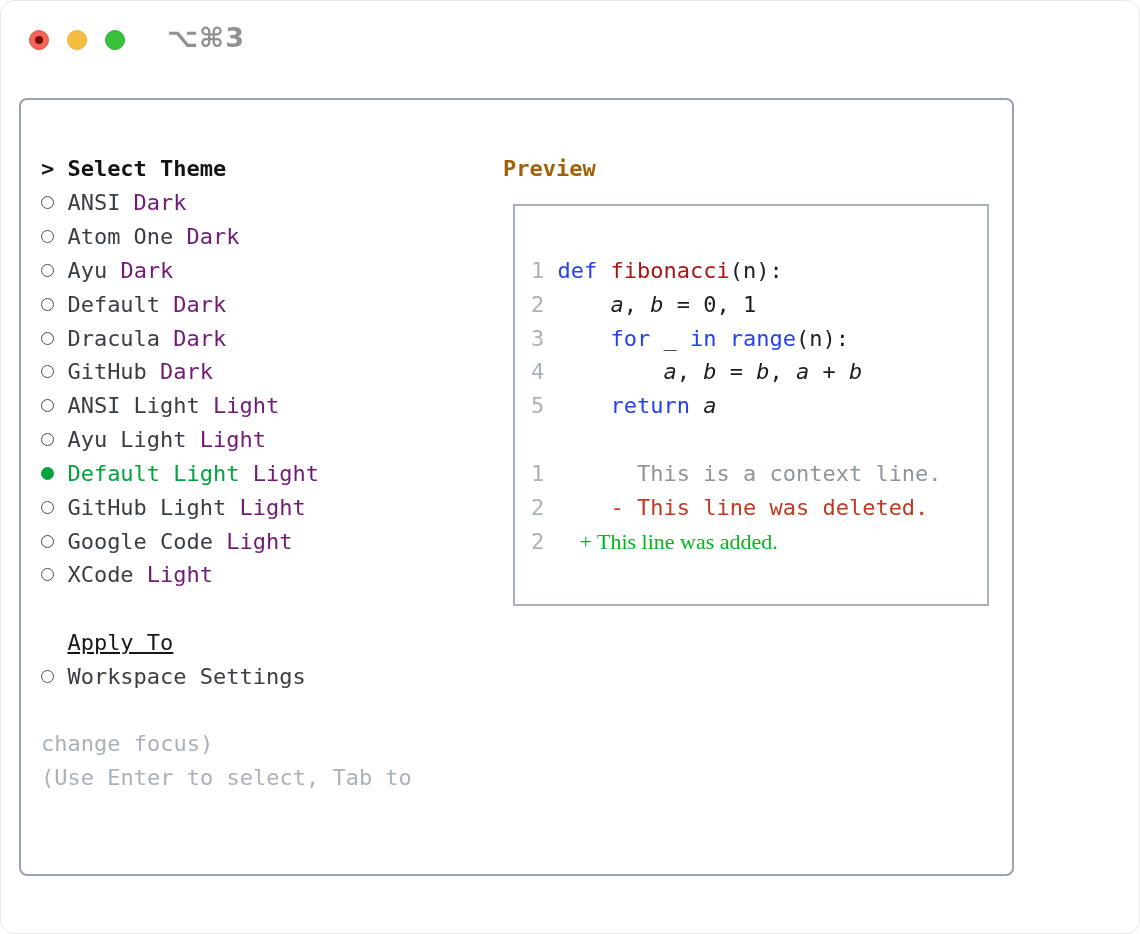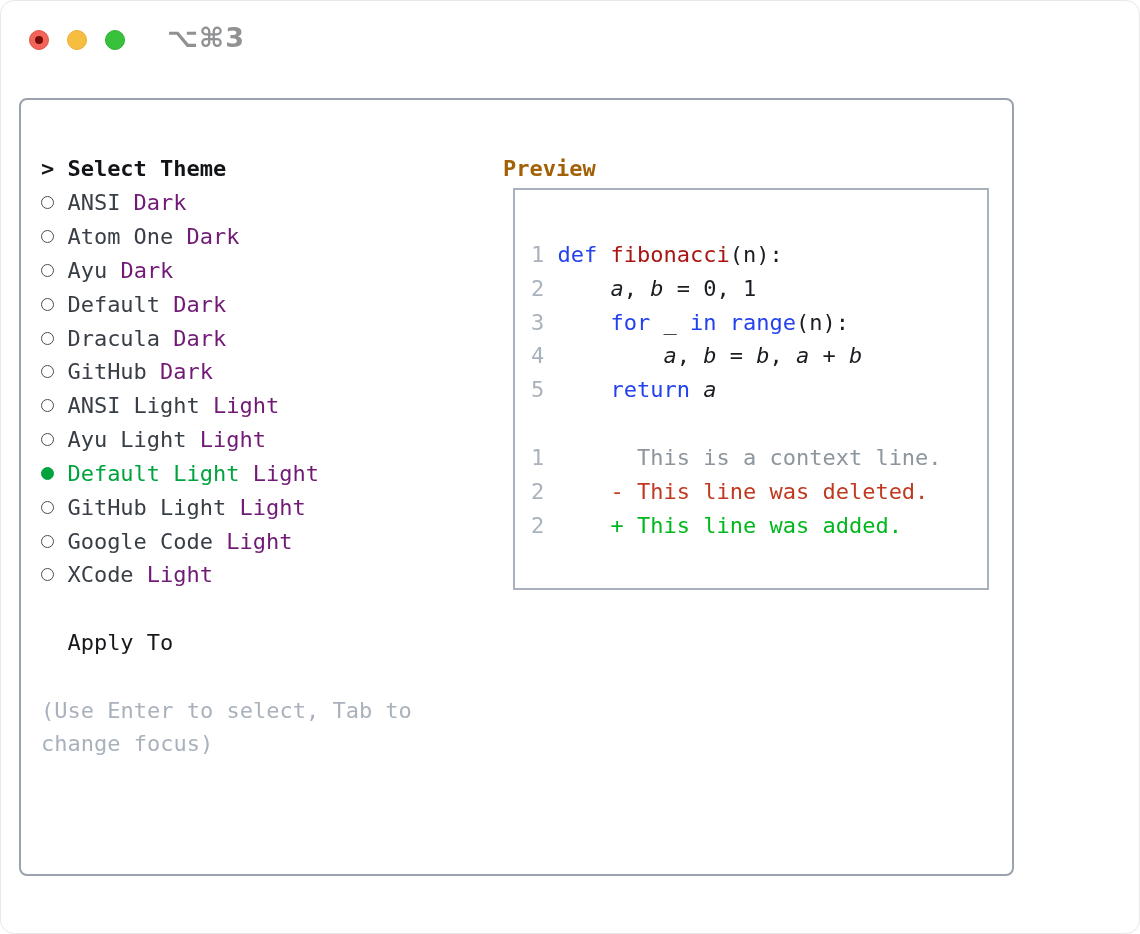--- a/index.html
+++ b/index.html
@@ -46,50 +46,50 @@
   }
   .row { height: 33.83px; display: flex; align-items: center; white-space: pre; }
   .marker-slot { width: 26.4px; flex: 0 0 26.4px; display: flex; align-items: center; }
   .radio {
     width: 13px; height: 13px; border-radius: 50%;
     border: 1.6px solid #484e55; background: transparent;
   }
   .radio.on { border-color: #00a33e; background: #00a33e; }
   .prompt { color: #16181b; font-weight: bold; font-size: 22px; }
   .hdr { font-weight: bold; color: #111316; }
-  .subhdr { color: #16181b; }
+  .subhdr { color: #16181b; text-decoration: underline; }
   .item-name { color: #383e45; }
   .item-name.sel { color: #00a33e; }
   .item-tag { color: #701a75; }
   .gap { height: 33.83px; }
   .help { color: #a9b2bc; height: 33.83px; display: flex; align-items: center; white-space: pre; }
   
   .preview-label {
     position: absolute; left: 482px; top: 52px; 
     height: 33.83px; display: flex; align-items: center;
     font-size: 22px; font-weight: bold; color: #a16207;
   }
   .preview-box {
-    position: absolute; left: 492px; top: 88px; 
+    position: absolute; left: 492px; top: 104px; 
     width: 476px; height: 402px;
     border: 2px solid #a9b2bc; background: #ffffff;
   }
   .code {
     position: absolute; left: 16px; top: 48px;
     font-size: 22px; line-height: 33.83px; white-space: pre;
   }
   .code-line { height: 33.83px; }
   .ln { color: #a9b2bc; }
   .k { color: #2342ee; }          
   .f { color: #a91512; }          
   .p { color: #1a1d21; }          
   .v { color: #1a1d21; font-style: italic; } 
   .c { color: #8d959d; }          
   .d { color: #bf3a20; }          
-  .a { color: #00b81d; }          
+  .a { color: #00b81d; font-family: Liberation Serif, serif; }          
 </style>
 </head>
 <body>
 
 <div class="window">
 
   <div class="titlebar">
     <div class="traffic close"></div>
     <div class="traffic minimize"></div>
     <div class="traffic zoom"></div>
@@ -120,27 +120,28 @@
         </div>
 
       <div class="gap"></div>
 
       <div class="row">
         <span class="marker-slot"></span>
         <span class="subhdr">Apply To</span>
       </div>
 
       <div id="apply-to-list">
+          <div class="row"><span class="marker-slot"><span class="radio"></span></span><span class="item-name">Workspace Settings</span></div>
         </div>
 
       <div class="gap"></div>
 
       <div id="help-block">
+          <div class="help">change focus)</div>
           <div class="help">(Use Enter to select, Tab to</div>
-          <div class="help">change focus)</div>
         </div>
     </div>
 
     <div class="preview-label">Preview</div>
 
     <div class="preview-box">
       <div class="code" id="code-block"><div class="code-line"><span class="ln">1 </span><span class="k">def</span><span class="p"> </span><span class="f">fibonacci</span><span class="p">(n):</span></div><div class="code-line"><span class="ln">2 </span><span class="p">    </span><span class="v">a</span><span class="p">, </span><span class="v">b</span><span class="p"> = 0, 1</span></div><div class="code-line"><span class="ln">3 </span><span class="p">    </span><span class="k">for</span><span class="p"> _ </span><span class="k">in</span><span class="p"> </span><span class="k">range</span><span class="p">(n):</span></div><div class="code-line"><span class="ln">4 </span><span class="p">        </span><span class="v">a</span><span class="p">, </span><span class="v">b</span><span class="p"> = </span><span class="v">b</span><span class="p">, </span><span class="v">a</span><span class="p"> + </span><span class="v">b</span></div><div class="code-line"><span class="ln">5 </span><span class="p">    </span><span class="k">return</span><span class="p"> </span><span class="v">a</span></div><div class="code-line"><span class="ln">  </span></div><div class="code-line"><span class="ln">1 </span><span class="c">      This is a context line.</span></div><div class="code-line"><span class="ln">2 </span><span class="d">    - This line was deleted.</span></div><div class="code-line"><span class="ln">2 </span><span class="a">    + This line was added.</span></div></div>
     </div>
 
   </div>

